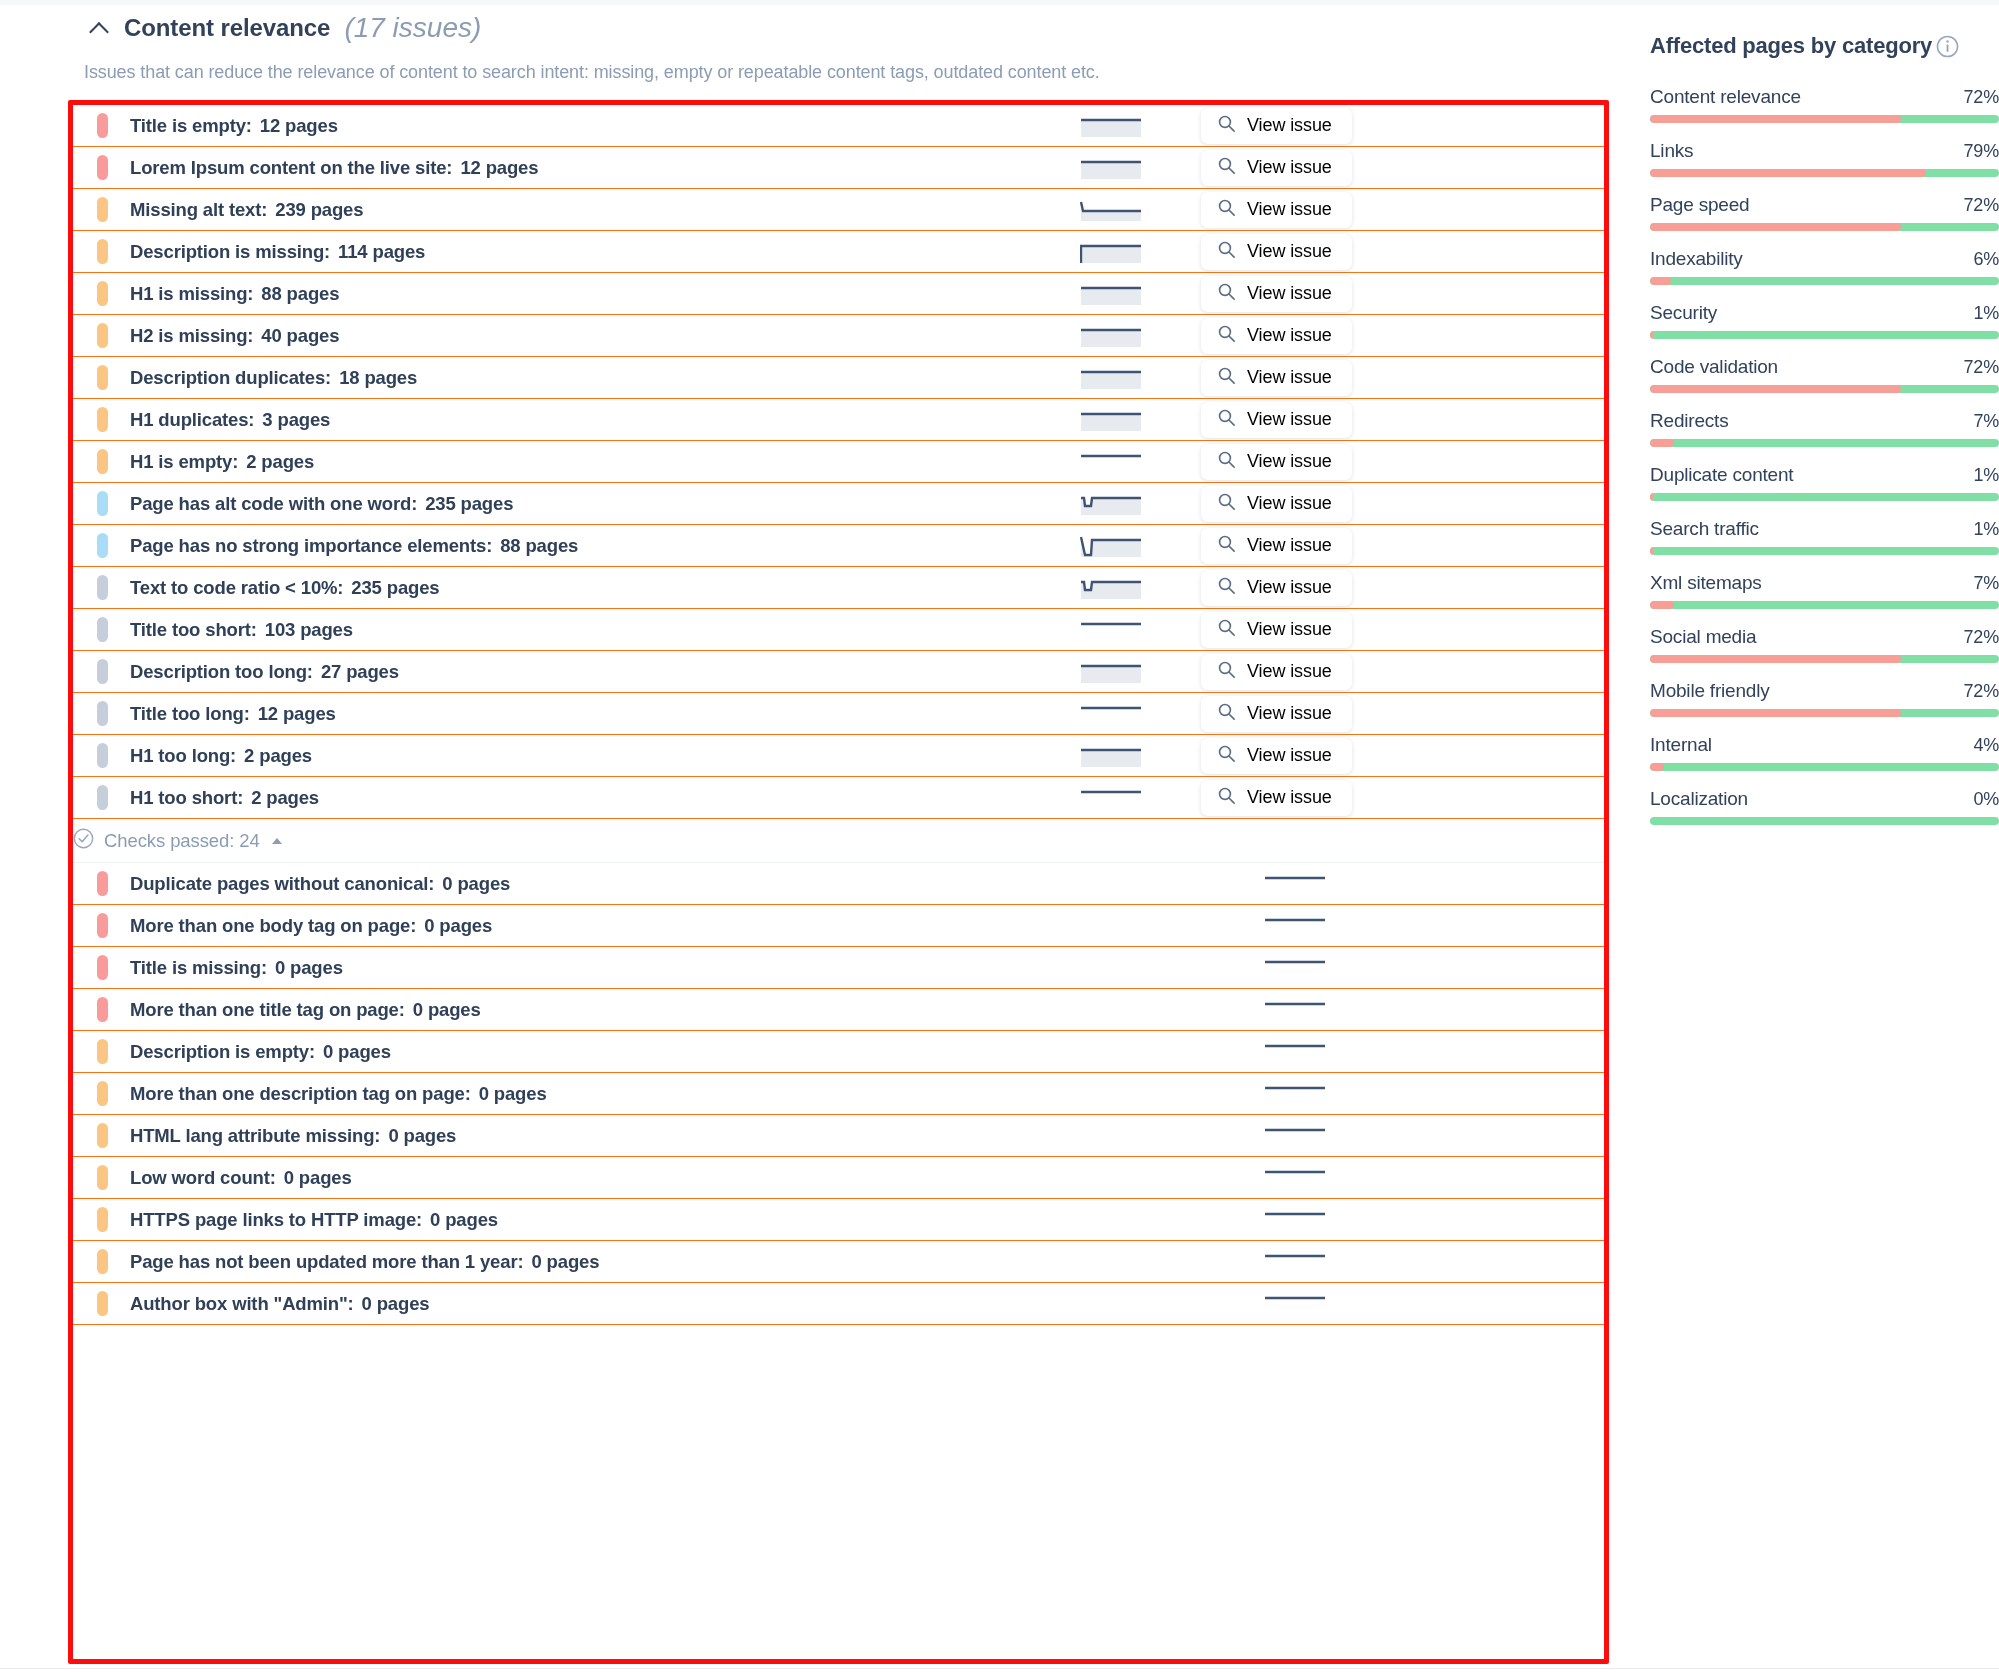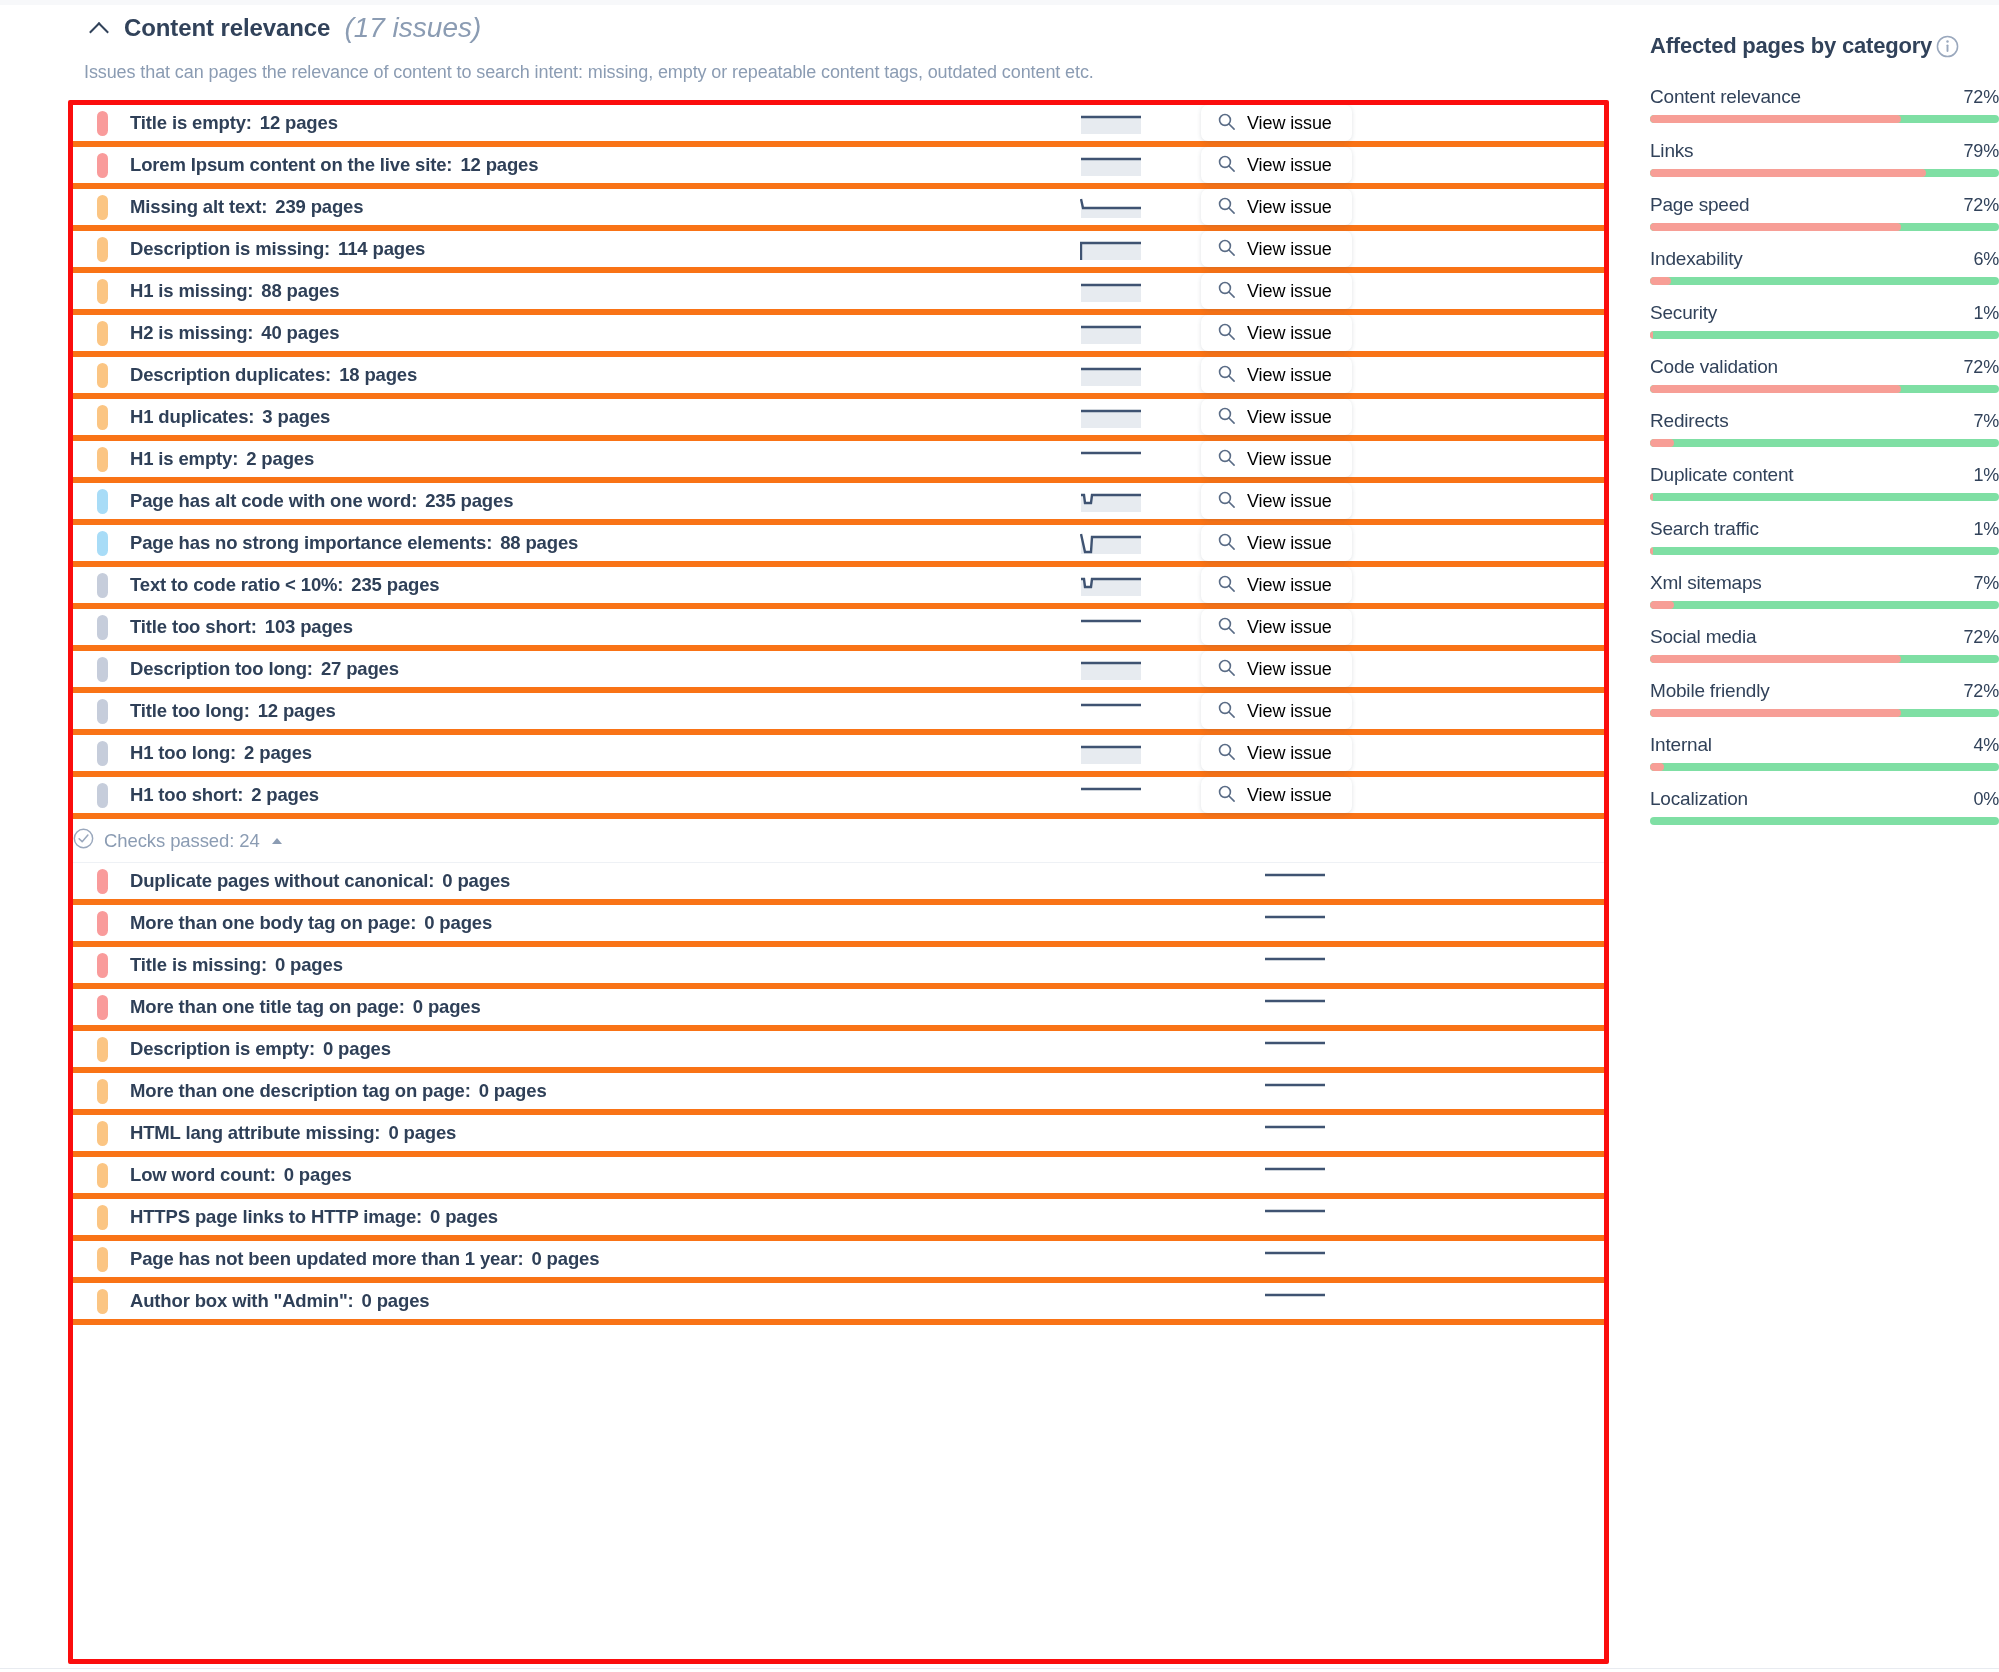--- a/index.html
+++ b/index.html
@@ -39,21 +39,21 @@
     position: absolute; left: 68px; top: 100px;
     width: 1541px; height: 1564px;
     border: 5px solid #fb0d0d; border-radius: 2px;
     pointer-events: none; z-index: 6;
   }
 
   .issue-list { position: absolute; left: 73px; top: 105px; width: 1531px; }
 
   .issue-row {
     position: relative; display: flex; align-items: center;
-    height: 42px; border-bottom: 6px solid #f97316; background: #fff;
+    height: 42px; border-bottom: 1px solid #f97316; background: #fff;
   }
   .issue-row:first-child { border-top: none; }
   .sev {
     width: 11px; height: 25px; border-radius: 6px; flex: none; margin-left: 24px;
   }
   .sev.critical { background: #f99b9b; }
   .sev.warning  { background: #fbc583; }
   .sev.notice   { background: #a8dcf7; }
   .sev.info     { background: #c6cddb; }
 
@@ -140,21 +140,21 @@
   <div class="top-fade"></div>
 
   <div class="left-col">
 
     <div class="section-head">
       <span class="caret-up"></span>
       <span class="section-title">Content relevance</span>
       <span class="section-count">(17 issues)</span>
     </div>
 
-    <div class="section-desc">Issues that can pages the relevance of content to search intent: missing, empty or repeatable content tags, outdated content etc.</div>
+    <div class="section-desc">Issues that can reduce the relevance of content to search intent: missing, empty or repeatable content tags, outdated content etc.</div>
 
     <div class="issue-list" id="issue-list">
         <div class="issue-row">
     <span class="sev critical"></span>
     <span class="issue-text">
       <span class="issue-name">Title is empty</span>
       <span class="issue-pages">12 pages</span>
     </span>
     <span class="spark">
             <svg viewBox="0 0 62 24" width="62" height="24">

